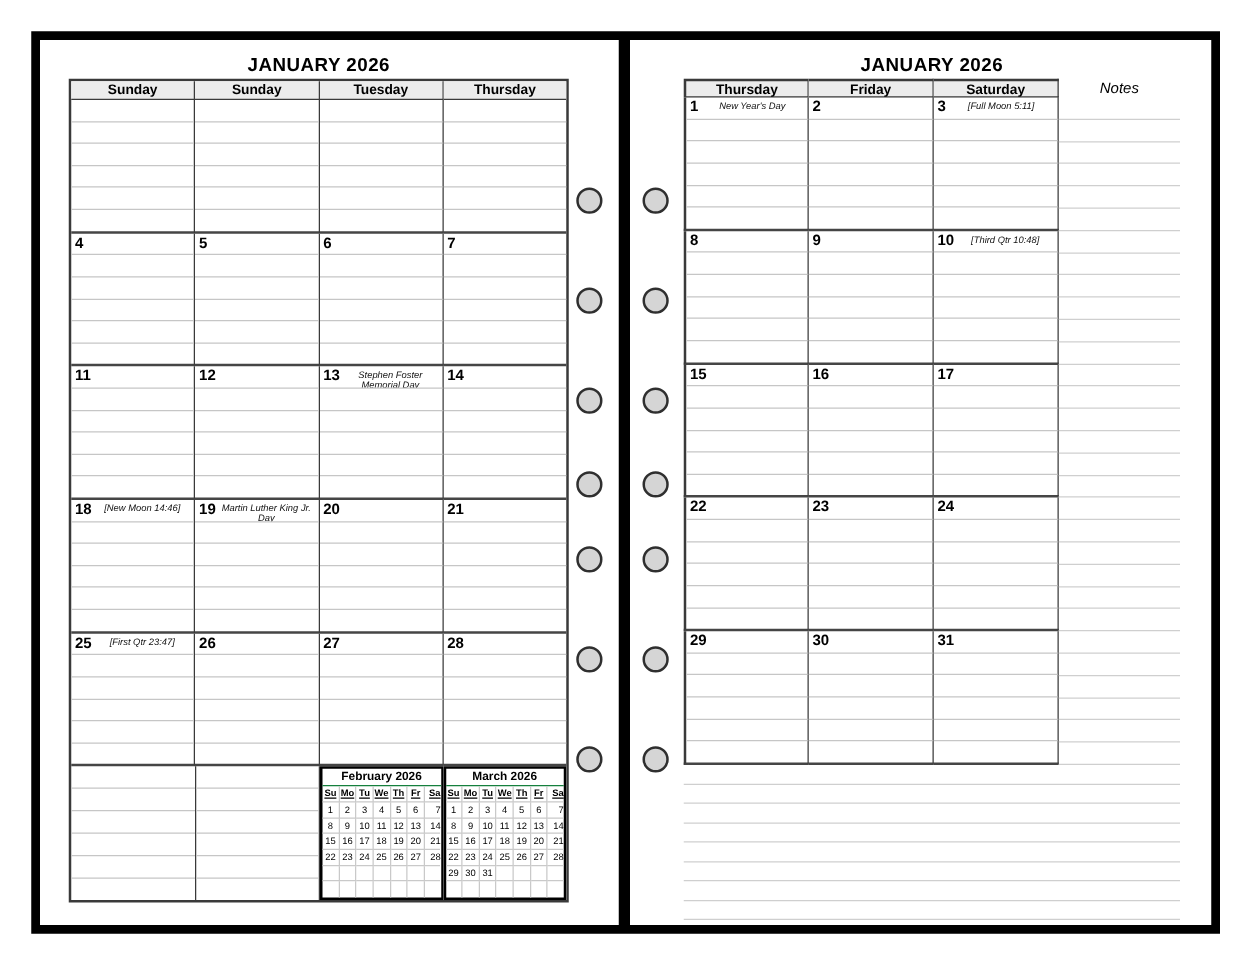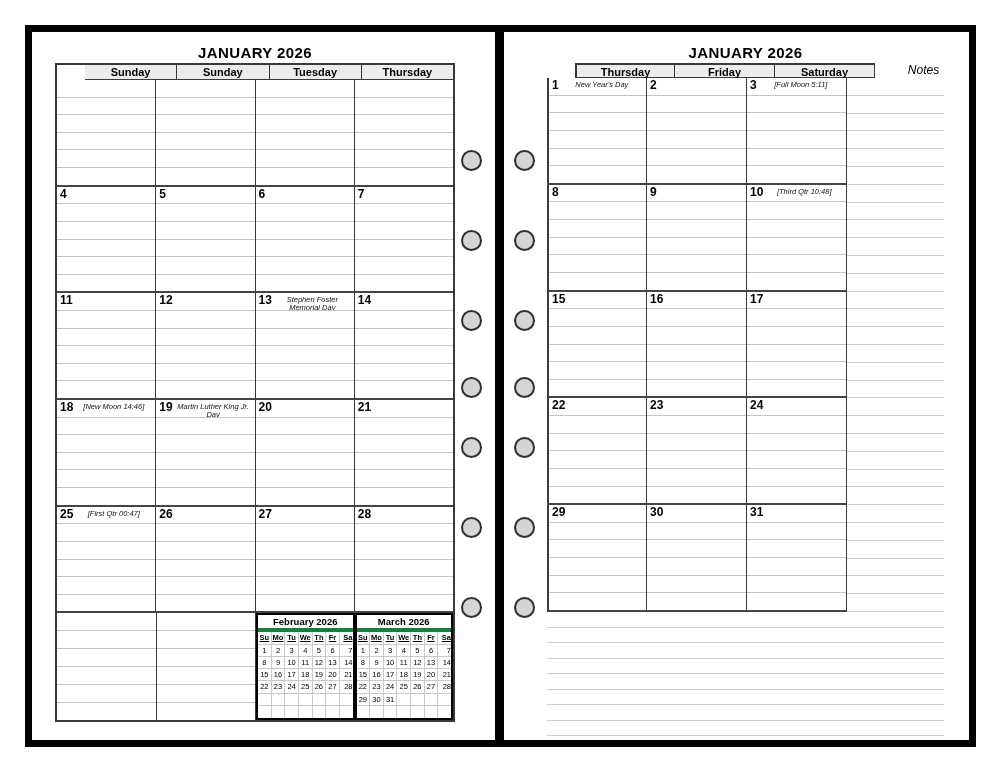--- a/index.html
+++ b/index.html
@@ -12,21 +12,21 @@
   .page-title{position:absolute;top:44px;height:17px;font-weight:bold;font-size:15px;
               letter-spacing:.4px;text-align:center;line-height:17px;}
   .pt-left{left:55px;width:400px;}
   .pt-right{left:547px;width:397px;}
 
   
   .cal{position:absolute;display:flex;flex-direction:column;box-sizing:border-box;background:#fff;}
   .cal-left{left:55px;top:63px;width:400px;height:659px;border:2px solid #3a3a3a;}
   .cal-right{left:547px;top:63px;width:397px;height:549px;}
 
-  .hdr-row{display:flex;flex:0 0 15px;height:15px;padding-left:28px;}
+  .hdr-row{display:flex;flex:0 0 15px;height:15px;}
   .hdr-cell{box-sizing:border-box;background:#ececec;border-right:1.5px solid #3a3a3a;
             border-bottom:1.5px solid #3a3a3a;font-weight:bold;font-size:11px;
             text-align:center;line-height:14px;}
   .cal-left .hdr-cell{flex:1;}
   .cal-left .hdr-cell.last-col{border-right:none;}
   .cal-right .hdr-cell{flex:none;width:100px;border-top:2px solid #3a3a3a;}
   .cal-right .hdr-cell.first-col{border-left:2px solid #3a3a3a;}
   .notes-hdr{flex:none;width:97px;box-sizing:border-box;background:transparent;border:none;
              font-style:italic;font-weight:normal;font-size:12px;text-align:center;line-height:15px;}
 
@@ -46,21 +46,21 @@
   .date-sub{display:flex;align-items:flex-start;overflow:hidden;}
   .dnum{font-weight:bold;font-size:12px;line-height:13px;padding:1px 0 0 3px;}
   .dnote{flex:1;font-style:italic;font-size:7.5px;line-height:8px;text-align:center;
          padding:3px 3px 0 2px;color:#111;}
 
   
   .mini-host{padding:0;border-right:none;border-bottom:none;}
   .mini{width:100%;height:100%;box-sizing:border-box;border:2px solid #000;background:#fff;
         display:flex;flex-direction:column;}
   .mini-title{flex:0 0 13px;font-weight:bold;font-size:9.5px;line-height:13px;text-align:center;
-              border-bottom:4px solid #15803d;}
+              border-bottom:1px solid #15803d;}
   .mini-row{flex:1;display:flex;min-height:0;}
   .mini-c{flex:1;box-sizing:border-box;border-right:1px solid #c9c9c9;border-bottom:1px solid #c9c9c9;
           font-size:7.5px;line-height:11px;text-align:center;min-width:0;}
   .mini-c:last-child{border-right:none;text-align:right;}
   .mini-row:last-child .mini-c{border-bottom:none;}
   .mini-dc{font-weight:bold;text-decoration:underline;}
 
   
   .below-lines{position:absolute;left:547px;top:612px;width:397px;height:124px;
                display:flex;flex-direction:column;}
@@ -247,21 +247,21 @@
           <div class="sub"></div>
           <div class="sub"></div>
           <div class="sub"></div>
           <div class="sub sub-last"></div>
         </div>
       </div>
       <div class="week-row">
         <div class="day-cell">
           <div class="sub date-sub">
             <div class="dnum" style="display: inline-block;">25</div>
-            <div class="dnote">[First Qtr 00:47]</div>
+            <div class="dnote">[First Qtr 23:47]</div>
           </div>
           <div class="sub"></div>
           <div class="sub"></div>
           <div class="sub"></div>
           <div class="sub"></div>
           <div class="sub sub-last"></div>
         </div>
         <div class="day-cell">
           <div class="sub date-sub">
             <div class="dnum" style="display: inline-block;">26</div>

